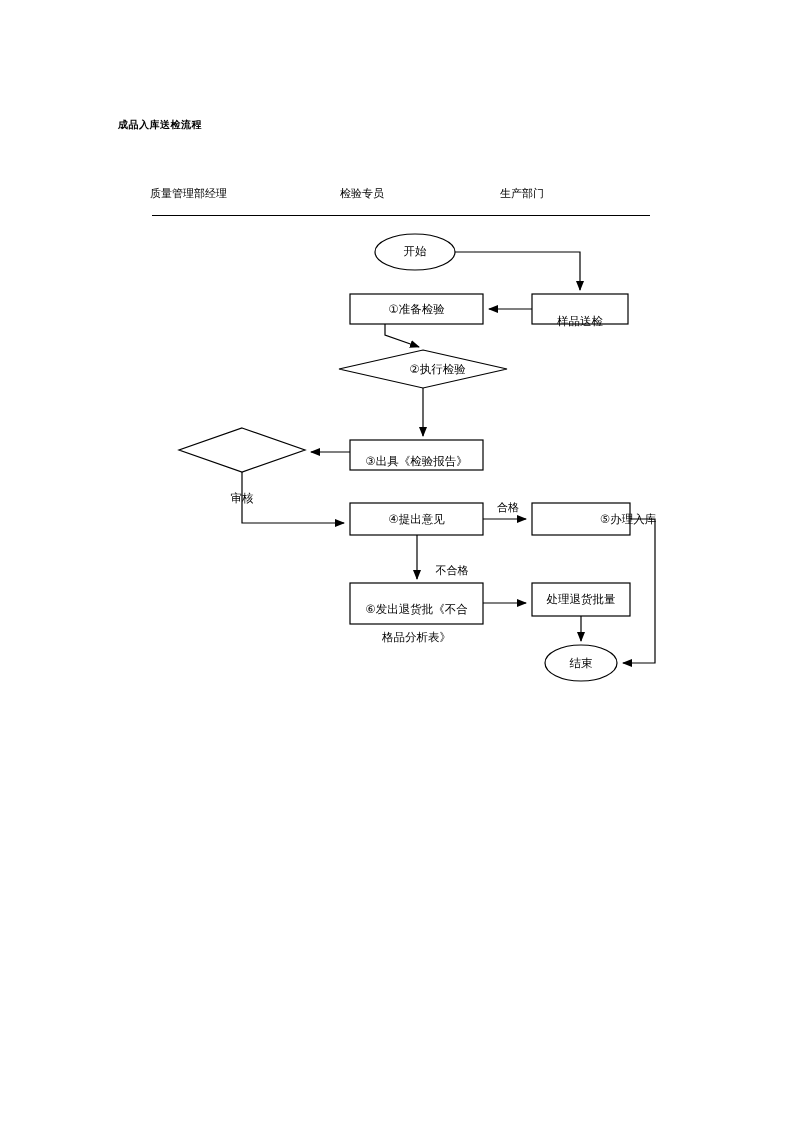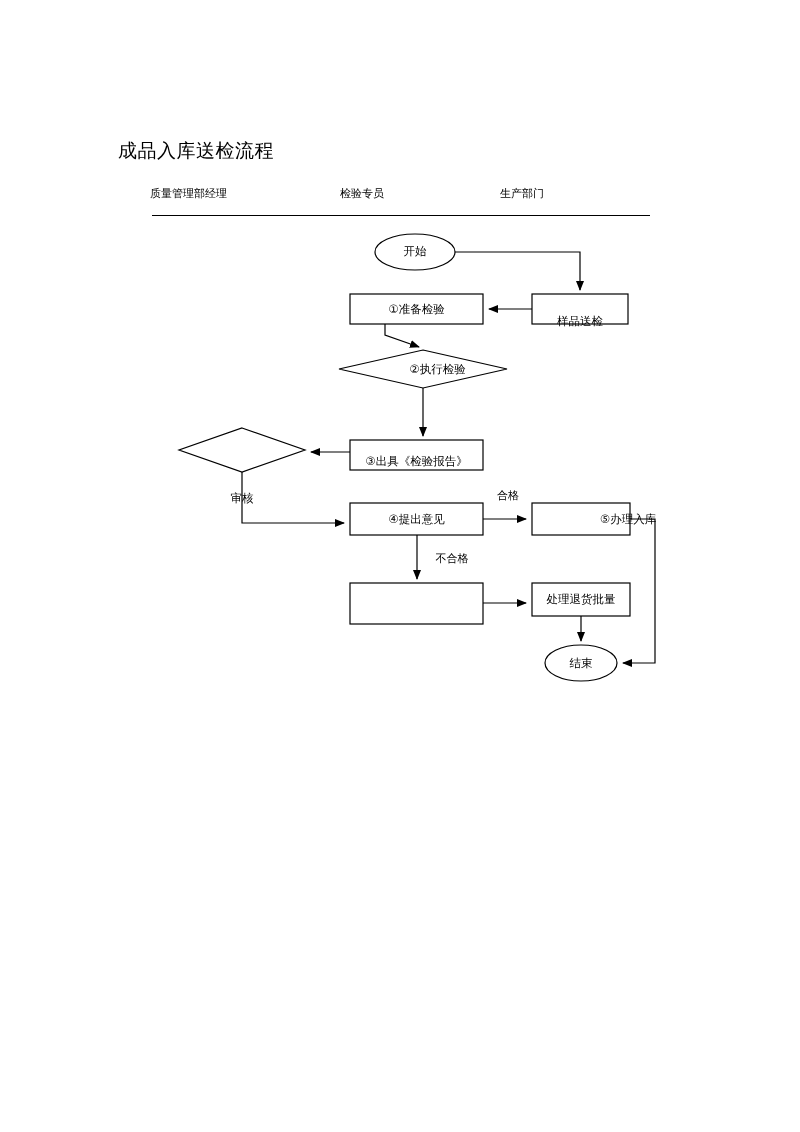--- a/index.html
+++ b/index.html
@@ -18,25 +18,24 @@
   #page {
     position: absolute;
     left: 0; top: 0;
     width: 800px;
     height: 1132px;
   }
   #doc-title {
     position: absolute;
     left: 118px;
     top: 118px;
-    font-size: 19px;
-    font-weight: normal;
+    font-size: 10px;
+    font-weight: bold;
     letter-spacing: 0.5px;
     white-space: nowrap;
-    margin-top: 20px;
   }
   .lane-header {
     position: absolute;
     top: 186px;
     font-size: 11px;
     white-space: nowrap;
   }
   #lane-1 { left: 150px; width: 185px; }
   #lane-2 { left: 340px; width: 170px; }
   #lane-3 { left: 500px; width: 140px; }
@@ -61,20 +60,21 @@
     line-height: 14px;
     text-align: center;
     white-space: pre-line;
     pointer-events: none;
   }
   .edge-label {
     position: absolute;
     font-size: 11px;
     white-space: nowrap;
     text-align: center;
+    margin-top: 12px;
   }
 </style>
 </head>
 <body>
 
 <div id="page">
 
   <div id="doc-title">成品入库送检流程</div>
 
   <div class="lane-header" id="lane-1">质量管理部经理</div>
@@ -144,20 +144,24 @@
   <div class="node-label" style="left:354px; top:362px; width:167px;">②执行检验</div>
 
   <div class="node-label" style="left:350px; top:448px; width:133px;margin-top:6px;">③出具《检验报告》</div>
 
   <div class="node-label" style="left:180px; top:443px; width:124px;margin-top:48px;">审核</div>
 
   <div class="node-label" style="left:350px; top:512px; width:133px;">④提出意见</div>
 
   <div class="node-label" style="left:532px; top:512px; width:98px;padding-left:47px;">⑤办理入库</div>
 
+  <div class="node-label" style="left:350px; top:588px; width:133px;">
+    <span>⑥发出退货批《不合</span><br>
+    <span>格品分析表》</span>
+  </div>
 
   <div class="node-label" style="left:532px; top:592px; width:98px;">处理退货批量</div>
 
   <div class="node-label" style="left:545px; top:656px; width:72px;">结束</div>
 
   <div class="edge-label" style="left:480px; top:488px; width:56px;">合格</div>
 
   <div class="edge-label" style="left:422px; top:551px; width:60px;">不合格</div>
 
 </div>

